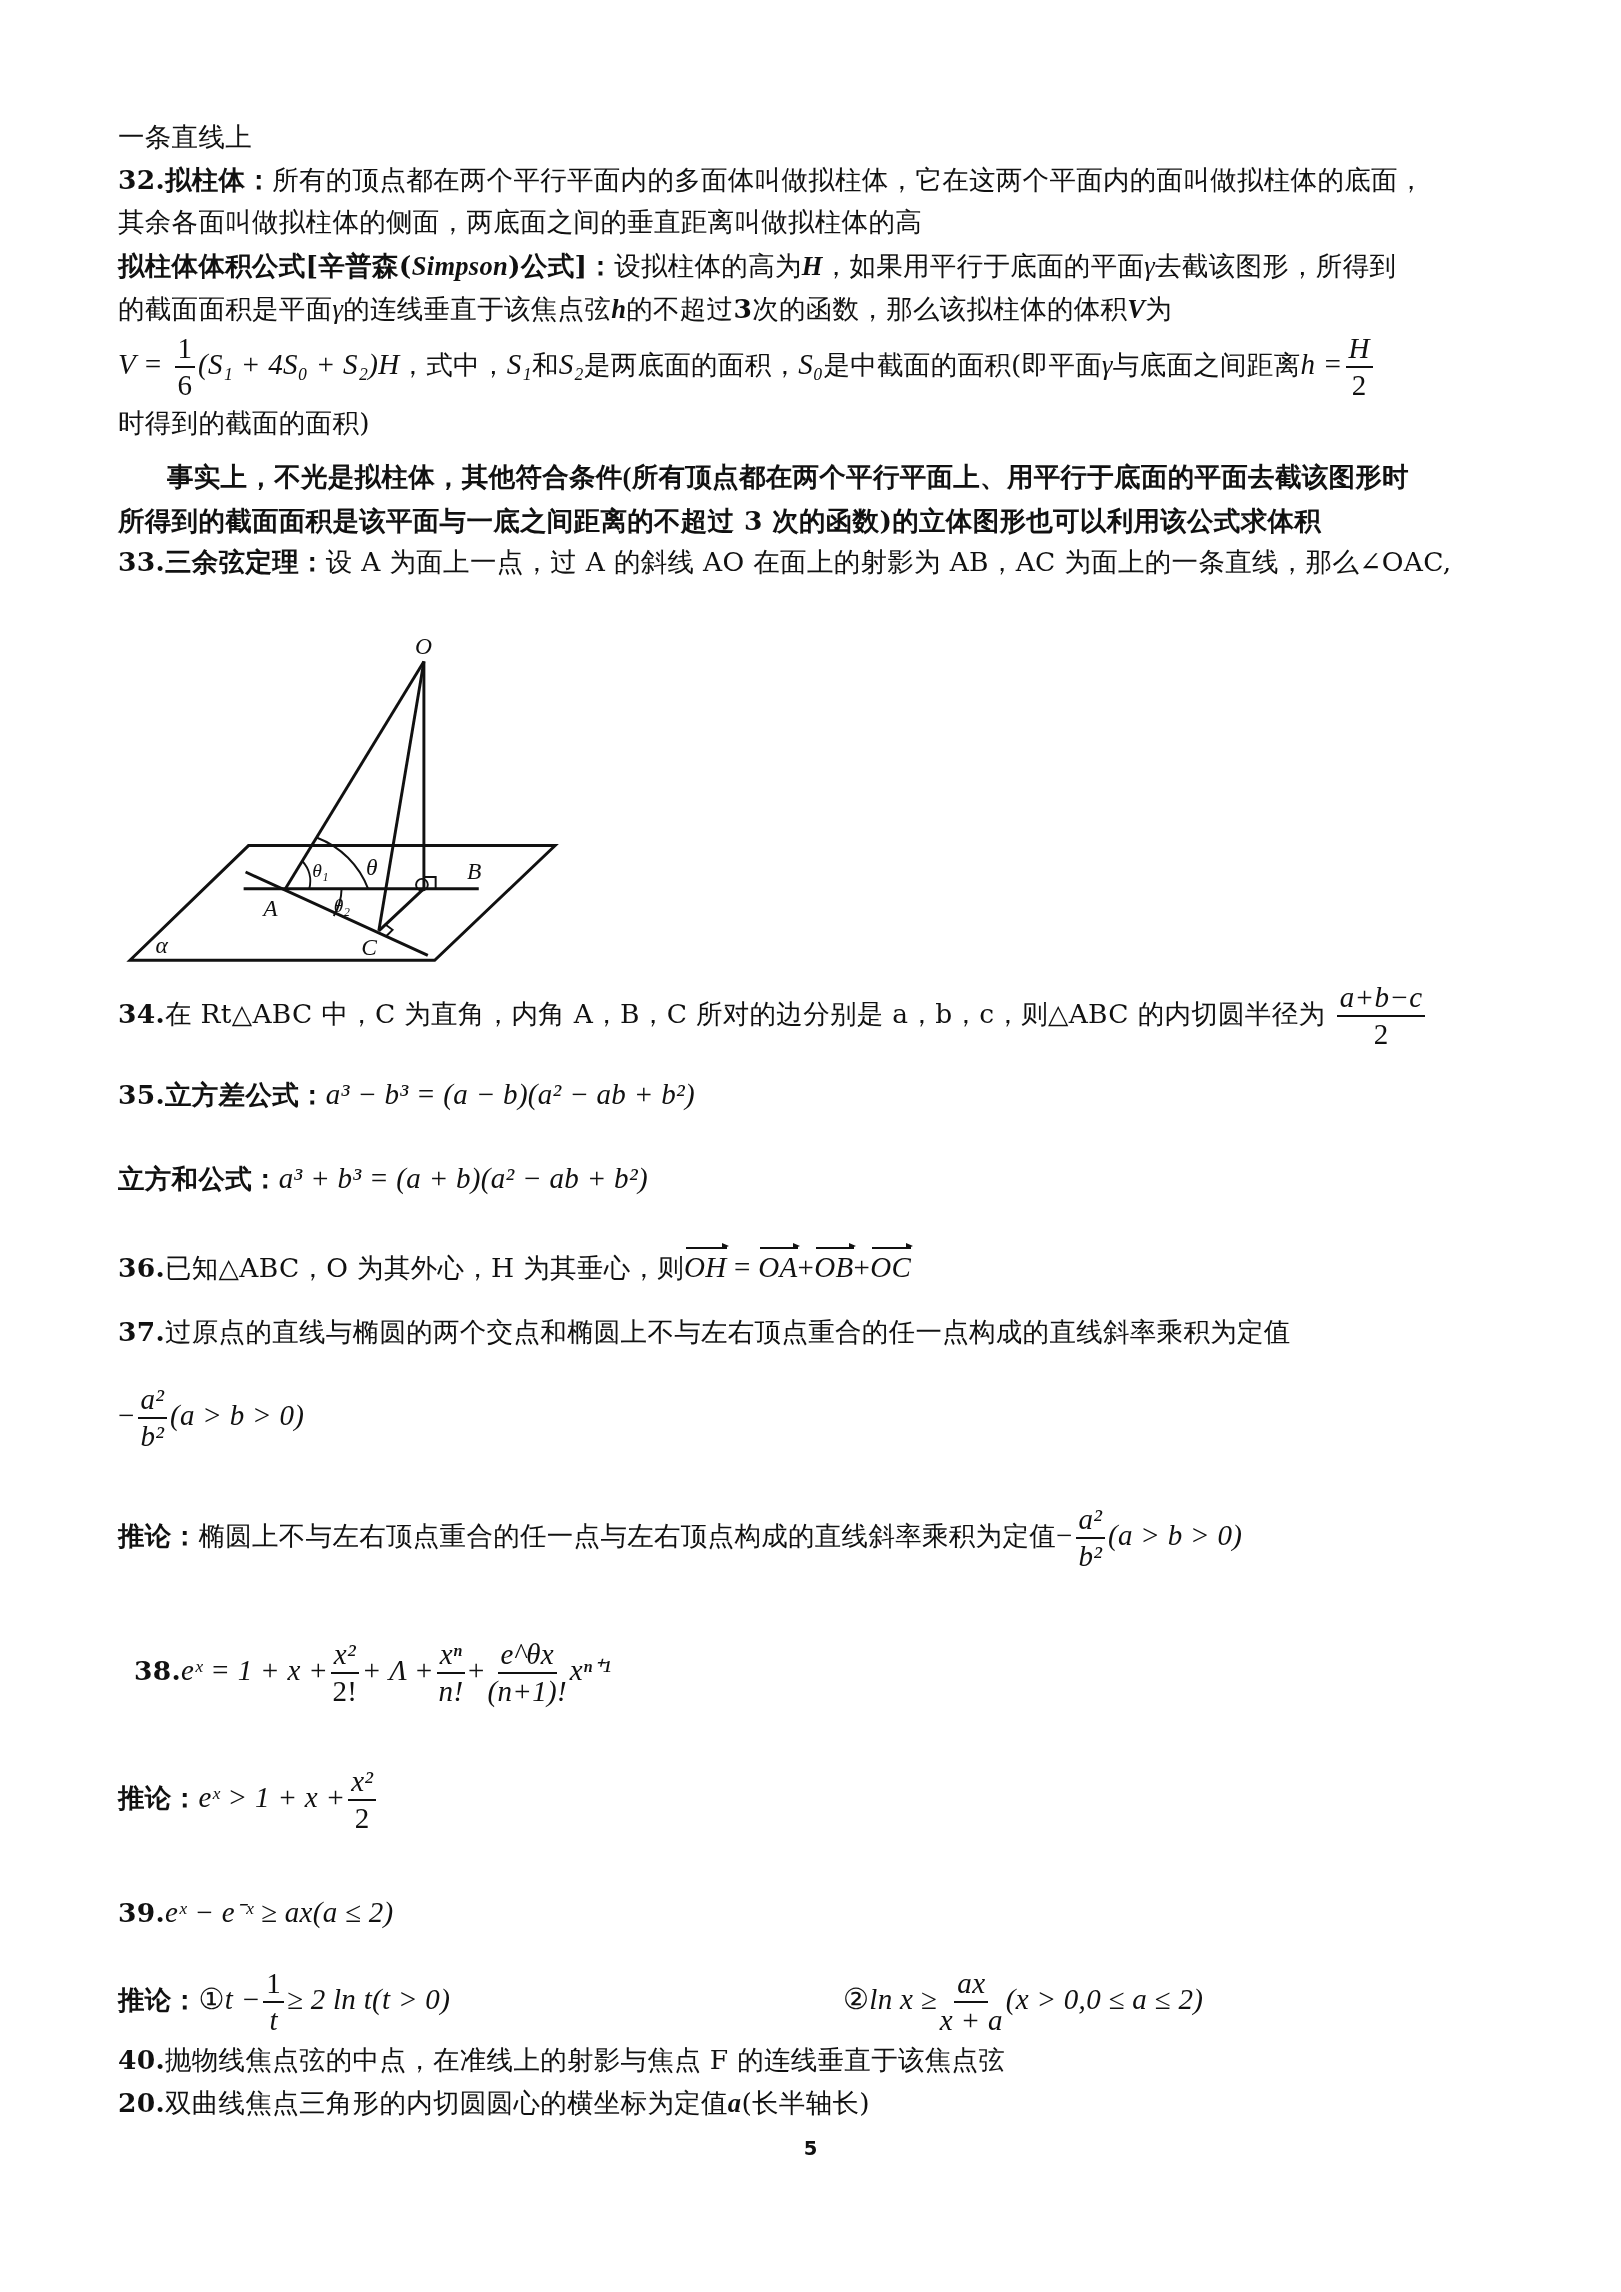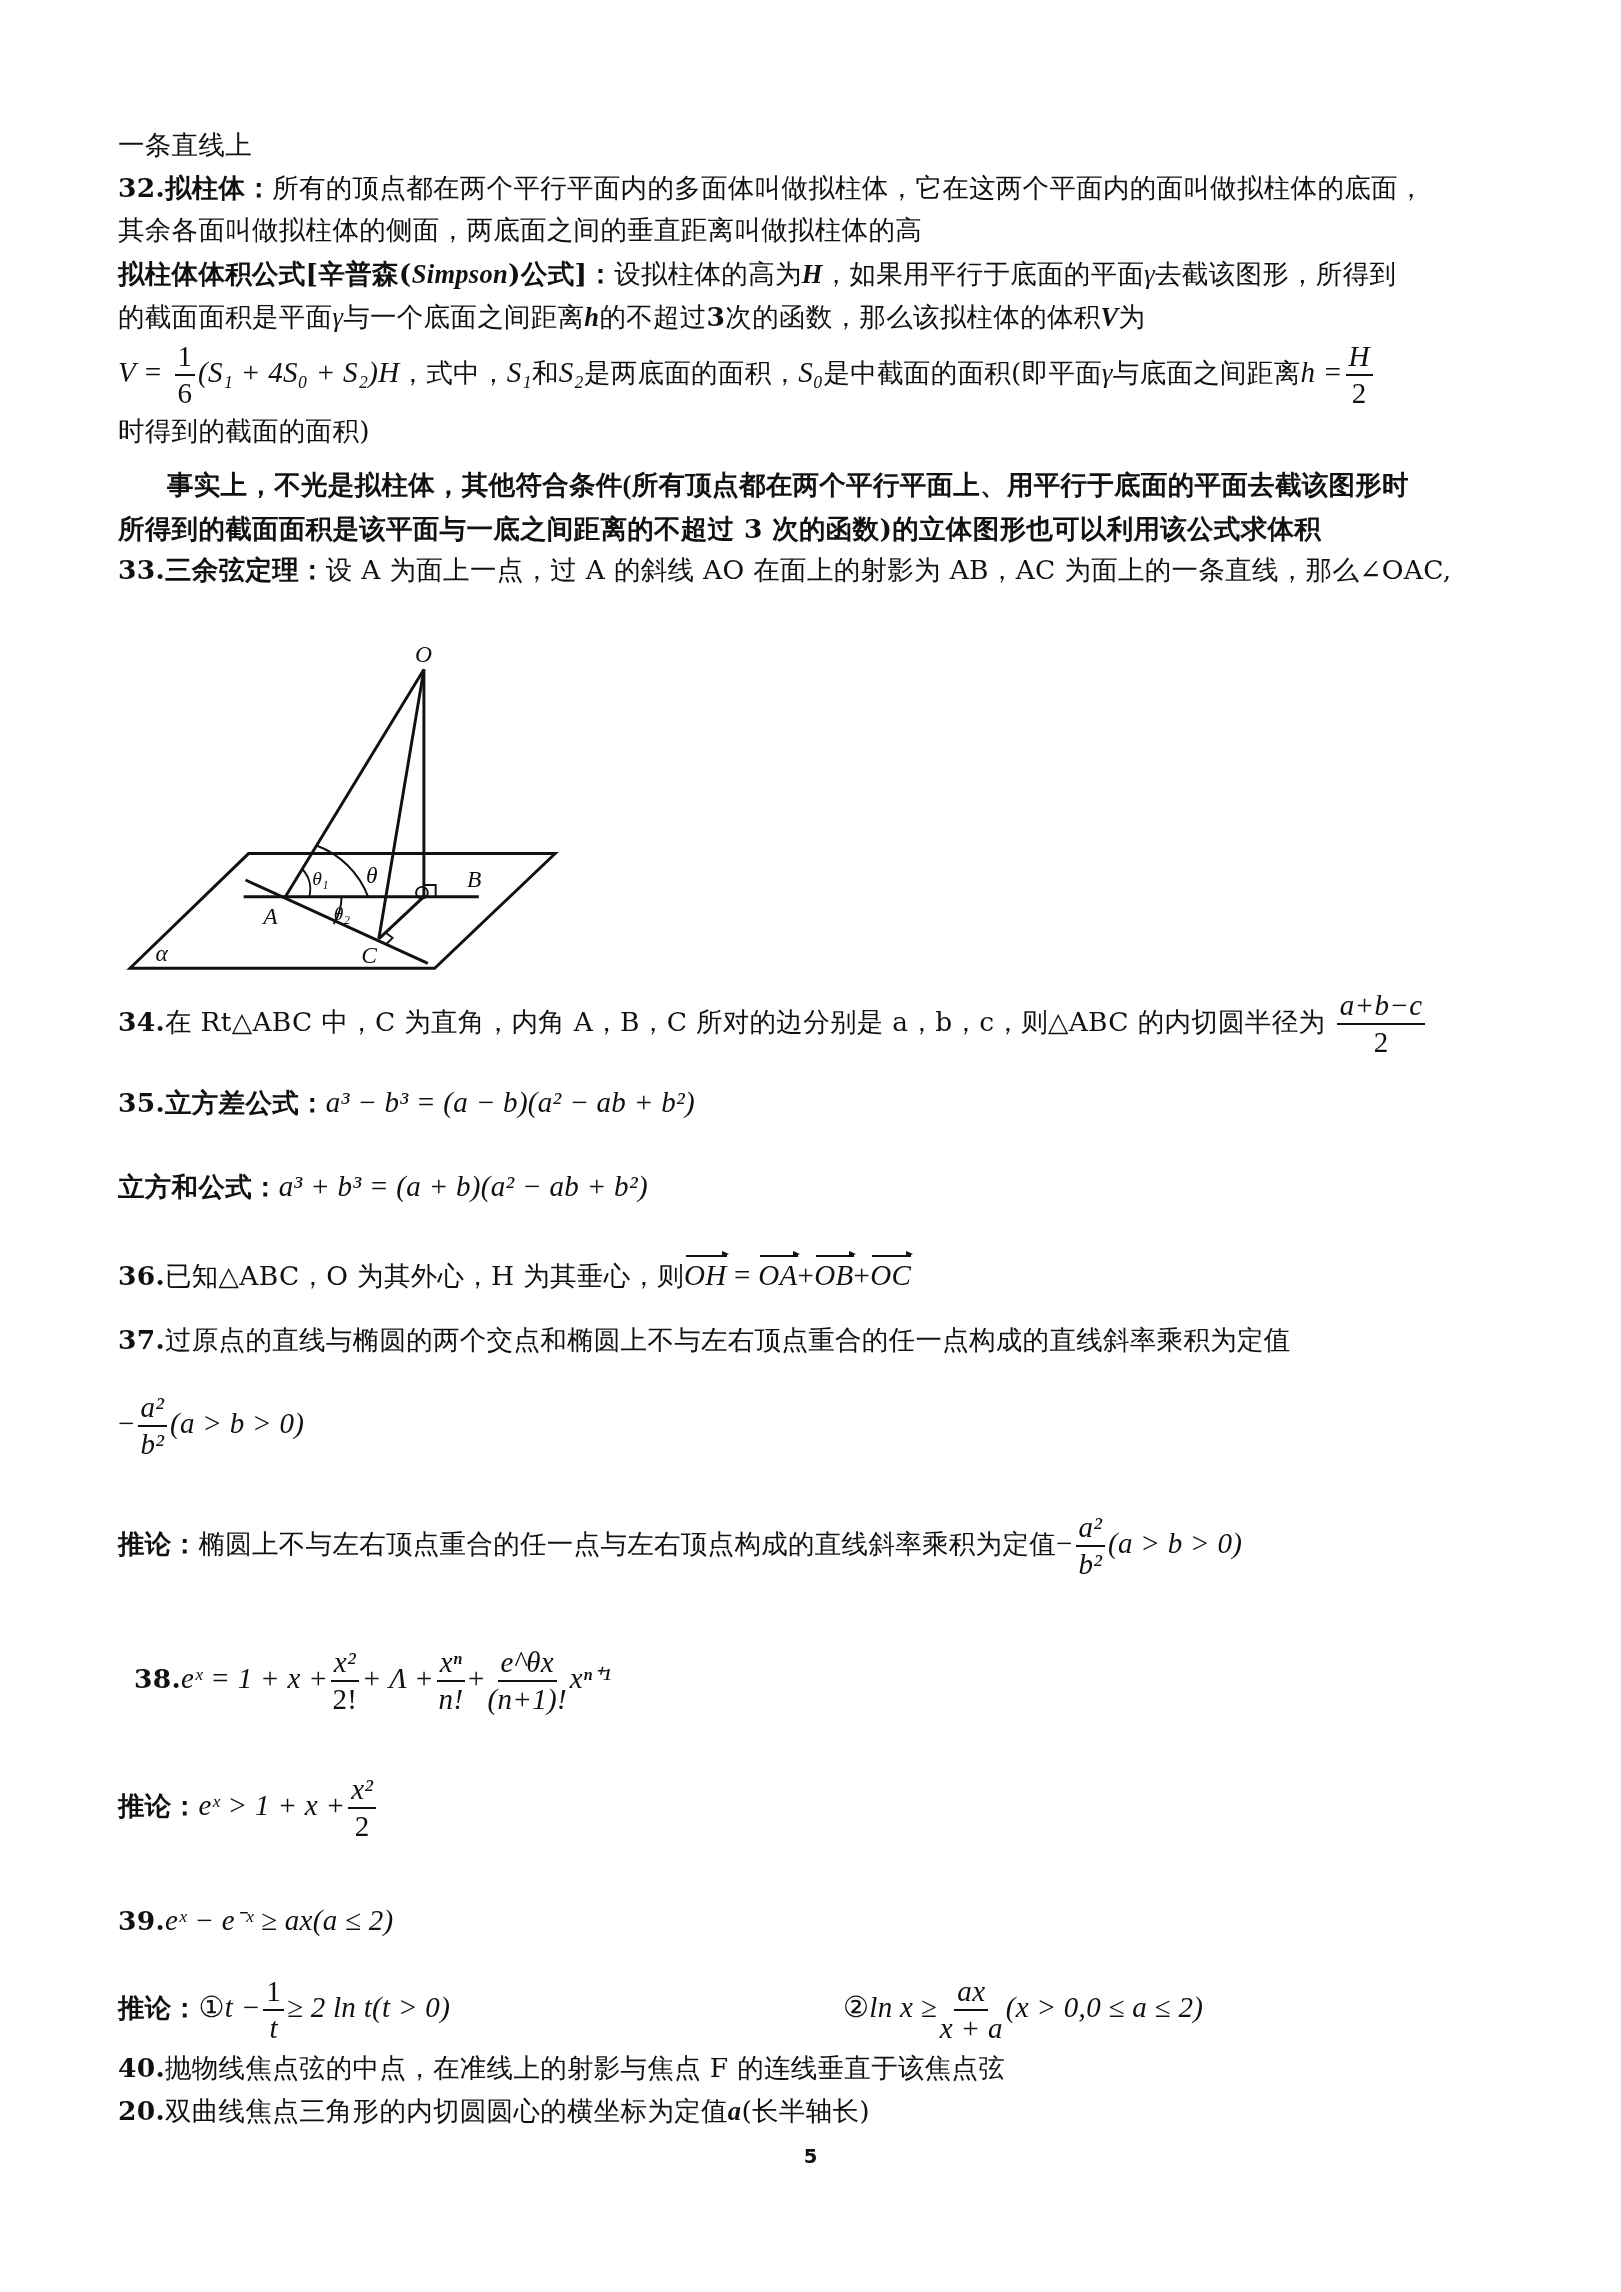--- a/index.html
+++ b/index.html
@@ -1,18 +1,18 @@
 <!DOCTYPE html>
 <html><head>
 <meta charset="utf-8">
 <style>
   html, body { margin: 0; padding: 0; background: #ffffff; }
   body { width: 1621px; height: 2293px; position: relative; overflow: hidden;
          font-family: "DejaVu Serif", "Liberation Serif", serif; color: #111; }
-  .page { position: absolute; left: 0; top: 8px; width: 1621px; height: 2265px; }
+  .page { position: absolute; left: 0; top: 0; width: 1621px; height: 2265px; }
   .ln { position: absolute; left: 118px; font-size: 26.5px; line-height: 33px; white-space: nowrap; letter-spacing: 0.3px; }
   .b { font-weight: bold; }
   .i { font-style: italic; font-family: "Liberation Serif", serif; margin-top: 36px; }
   .m { font-family: "Liberation Serif", serif; font-style: italic; font-size: 29px; }
   .mr { font-family: "Liberation Serif", serif; font-style: normal; font-size: 29px; }
   .frac { display: inline-flex; flex-direction: column; align-items: center; vertical-align: middle; margin: 0 2.9px; }
   .frac .num { border-bottom: 2px solid #111; padding: 0 2.9px; line-height: 35px; }
   .frac .den { line-height: 35px; }
   .vec { position: relative; display: inline-block; }
   .vec::before { content: ""; position: absolute; left: 2px; right: 0; top: -3.9px; border-top: 2px solid #111; }
@@ -28,21 +28,21 @@
   <div class="ln" style="top:120px;">一条直线上</div>
 
   <div class="ln" style="top:163px;">
     <span class="b">32.</span><span class="b">拟柱体：</span><span>所有的顶点都在两个平行平面内的多面体叫做拟柱体，它在这两个平面内的面叫做拟柱体的底面，</span>
   </div>
   <div class="ln" style="top:206px;font-family:Liberation Serif, serif;">其余各面叫做拟柱体的侧面，两底面之间的垂直距离叫做拟柱体的高</div>
   <div class="ln" style="top:249px;">
     <span class="b">拟柱体体积公式[辛普森(</span><span class="b i">Simpson</span><span class="b">)公式]：</span><span>设拟柱体的高为</span><span class="b i">H</span><span>，如果用平行于底面的平面</span><span class="i">γ</span><span>去截该图形，所得到</span>
   </div>
   <div class="ln" style="top:292px;">
-    <span>的截面面积是平面</span><span class="i">γ</span><span>与一个底面之间距离</span><span class="b i">h</span><span>的不超过</span><span class="b">3</span><span>次的函数，那么该拟柱体的体积</span><span class="b i">V</span><span>为</span>
+    <span>的截面面积是平面</span><span class="i">γ</span><span>的连线垂直于该焦点弦</span><span class="b i">h</span><span>的不超过</span><span class="b">3</span><span>次的函数，那么该拟柱体的体积</span><span class="b i">V</span><span>为</span>
   </div>
   <div class="ln" style="top:331px; line-height:39px;">
     <span class="m">V =</span>
     <span class="frac mr">
         <span class="num">1</span>
         <span class="den">6</span>
       </span><span class="m">(S₁ + 4S₀ + S₂)H</span><span>，式中，</span><span class="m">S₁</span><span>和</span><span class="m">S₂</span><span>是两底面的面积，</span><span class="m">S₀</span><span>是中截面的面积(即平面</span><span class="i">γ</span><span>与底面之间距离</span><span class="m">h =</span><span class="frac m">
         <span class="num">H</span>
         <span class="den mr">2</span>
       </span>

